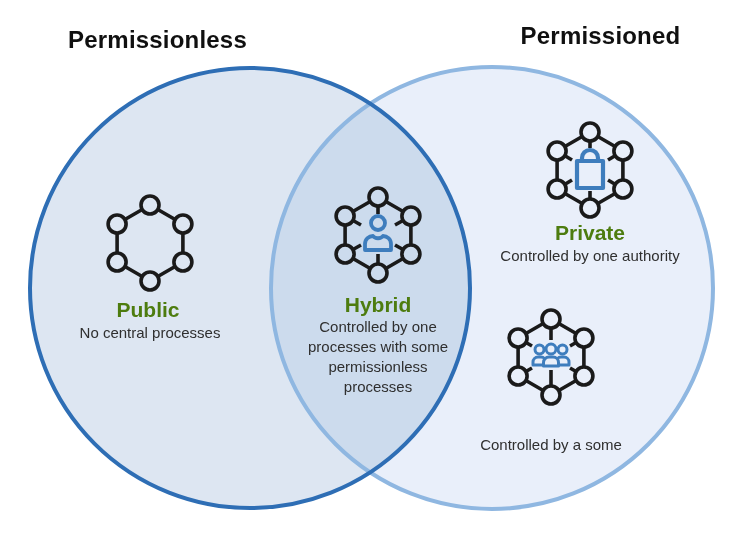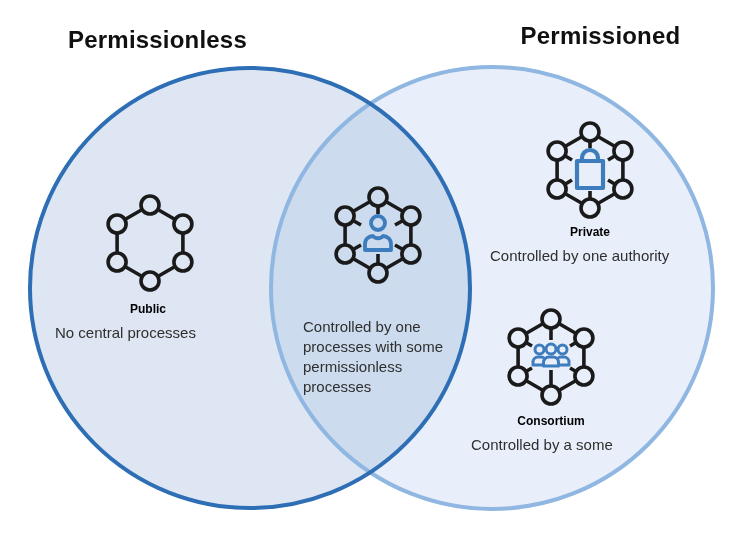--- a/index.html
+++ b/index.html
@@ -6,24 +6,24 @@
   #stage{
     position:relative;width:750px;height:537px;background:#ffffff;overflow:hidden;
     font-family:"Liberation Sans","DejaVu Sans",sans-serif;
   }
   #venn-svg{position:absolute;left:0;top:0;}
   .abs{position:absolute;}
   .region-title{
     font-size:24px;font-weight:bold;color:#101010;text-align:center;letter-spacing:0.2px;
   }
   .item-label{
-    font-size:12px;font-weight:bold;color:#000000;text-align:center;line-height:21px;
+    font-size:21px;font-weight:bold;color:#4d7c0f;text-align:center;line-height:21px;
   }
   .item-desc{
-    font-size:15px;color:#2f2f2f;line-height:20px;
+    font-size:15px;color:#2f2f2f;text-align:center;line-height:20px;
   }
   .icon-box{position:absolute;width:110px;height:110px;}
   .icon-box svg{display:block;}
 </style>
 </head>
 <body>
 
 <div id="stage">
 
   <svg id="venn-svg" width="750" height="537" viewBox="0 0 750 537">
@@ -138,21 +138,21 @@
         <path d="M 5,8 V 5 A 5,5 0 0 1 10,0 H 13 A 5,5 0 0 1 18,5 V 8 Z"></path>
         <circle cx="0" cy="-8" r="5"></circle>
         <path d="M -7.5,9 V 5.5 A 5.5,5.5 0 0 1 -2,0 H 2 A 5.5,5.5 0 0 1 7.5,5.5 V 9 Z"></path>
       </g>
     </svg>
   </div>
 
   <div class="abs item-label" style="left:68px;top:299px;width:160px;">Public</div>
   <div class="abs item-desc" style="left:55px;top:323px;width:190px;">No central processes</div>
 
+  <div class="abs item-label" style="left:298px;top:294px;width:160px;">Hybrid</div>
   <div class="abs item-desc" style="left:303px;top:317px;width:150px;">Controlled by one processes with some permissionless processes</div>
 
   <div class="abs item-label" style="left:510px;top:222px;width:160px;">Private</div>
   <div class="abs item-desc" style="left:490px;top:246px;width:200px;">Controlled by one authority</div>
 
-  <div class="abs item-label" style="left:471px;top:411px;width:160px;">Consortium</div>
   <div class="abs item-desc" style="left:471px;top:435px;width:160px;">Controlled by a some</div>
 
 </div>
 
 </body></html>

